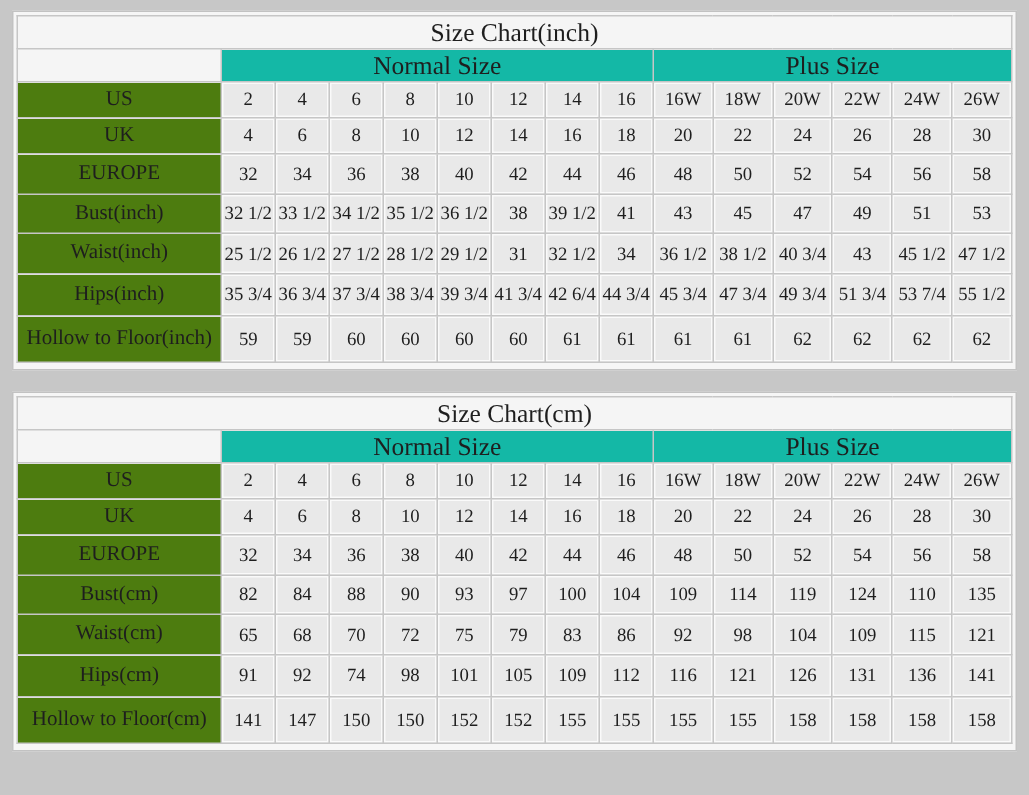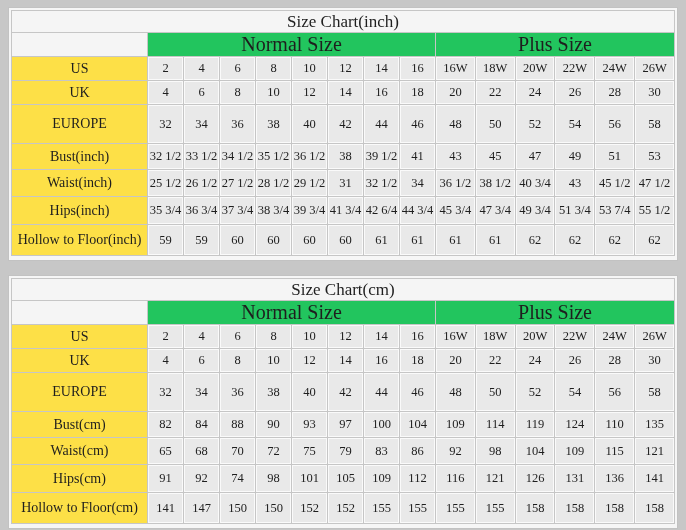--- a/index.html
+++ b/index.html
@@ -36,37 +36,37 @@
     padding:0;
     white-space:nowrap;
     overflow:hidden;
   }
   .title-cell{
     background:#f5f5f5;
     font-size:17px;
     height:21px;
   }
   .group-cell{
-    background:#22c55e;
-    font-size:20px;
+    background:#14b8a6;
+    font-size:17px;
     height:21px;
   }
   .corner-cell{background:#f5f5f5;}
   .row-label{
-    background:#fde047;
+    background:#4d7c0f;
     font-size:14px;
   }
   .size-cell{
     background:#e9e9e9;
     font-size:12.5px;
     box-shadow:inset 0 0 0 1px #fafafa;
   }
   tbody tr:nth-child(1){height:24px;}
   tbody tr:nth-child(2){height:24px;}
-  tbody tr:nth-child(3){height:39px;}
+  tbody tr:nth-child(3){height:27px;}
   tbody tr:nth-child(4){height:26px;}
   tbody tr:nth-child(5){height:27px;}
   tbody tr:nth-child(6){height:28px;}
   tbody tr:nth-child(7){height:31px;}
 </style>
 </head>
 <body>
 
 <div>
 

